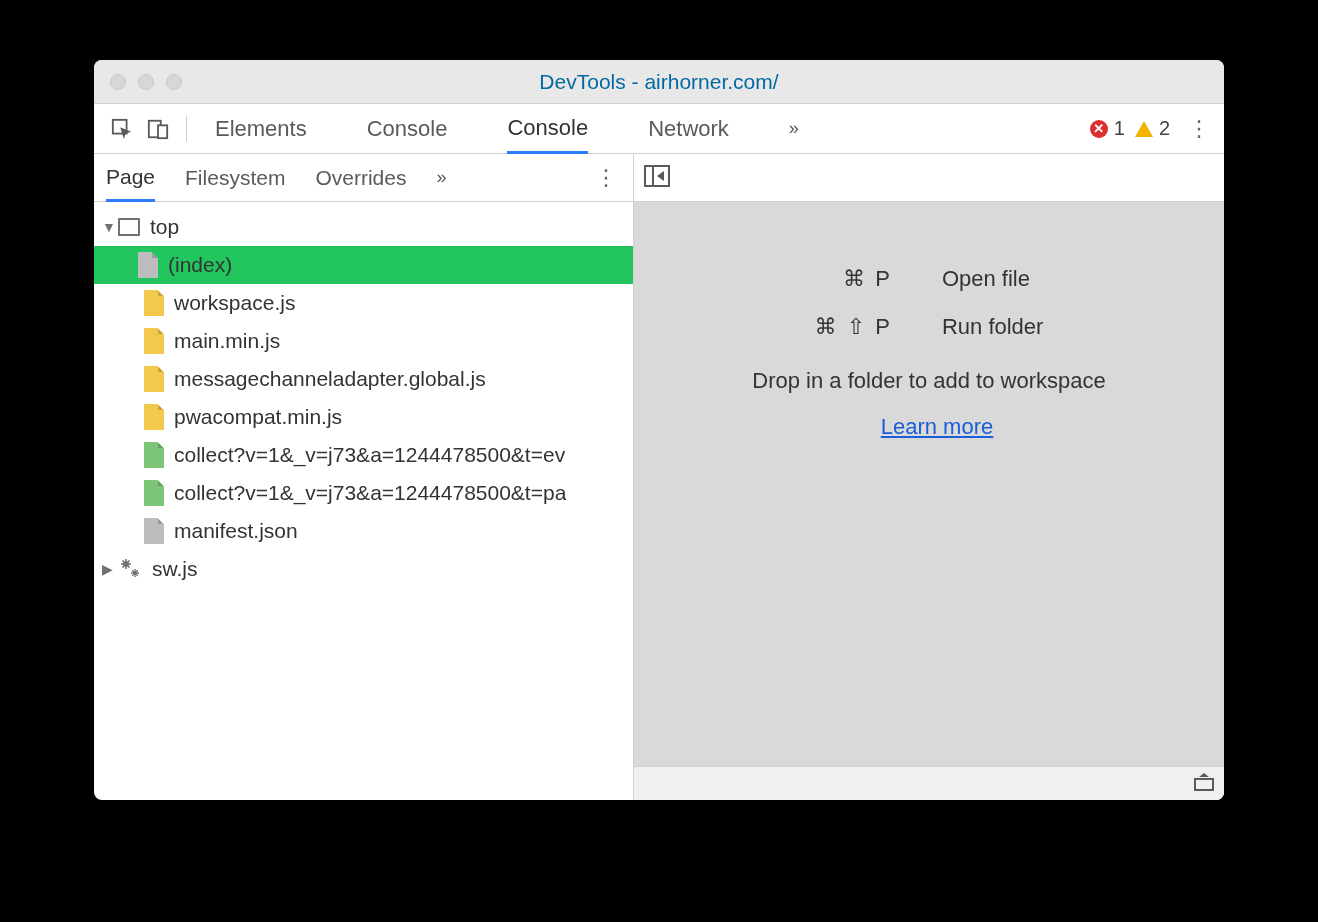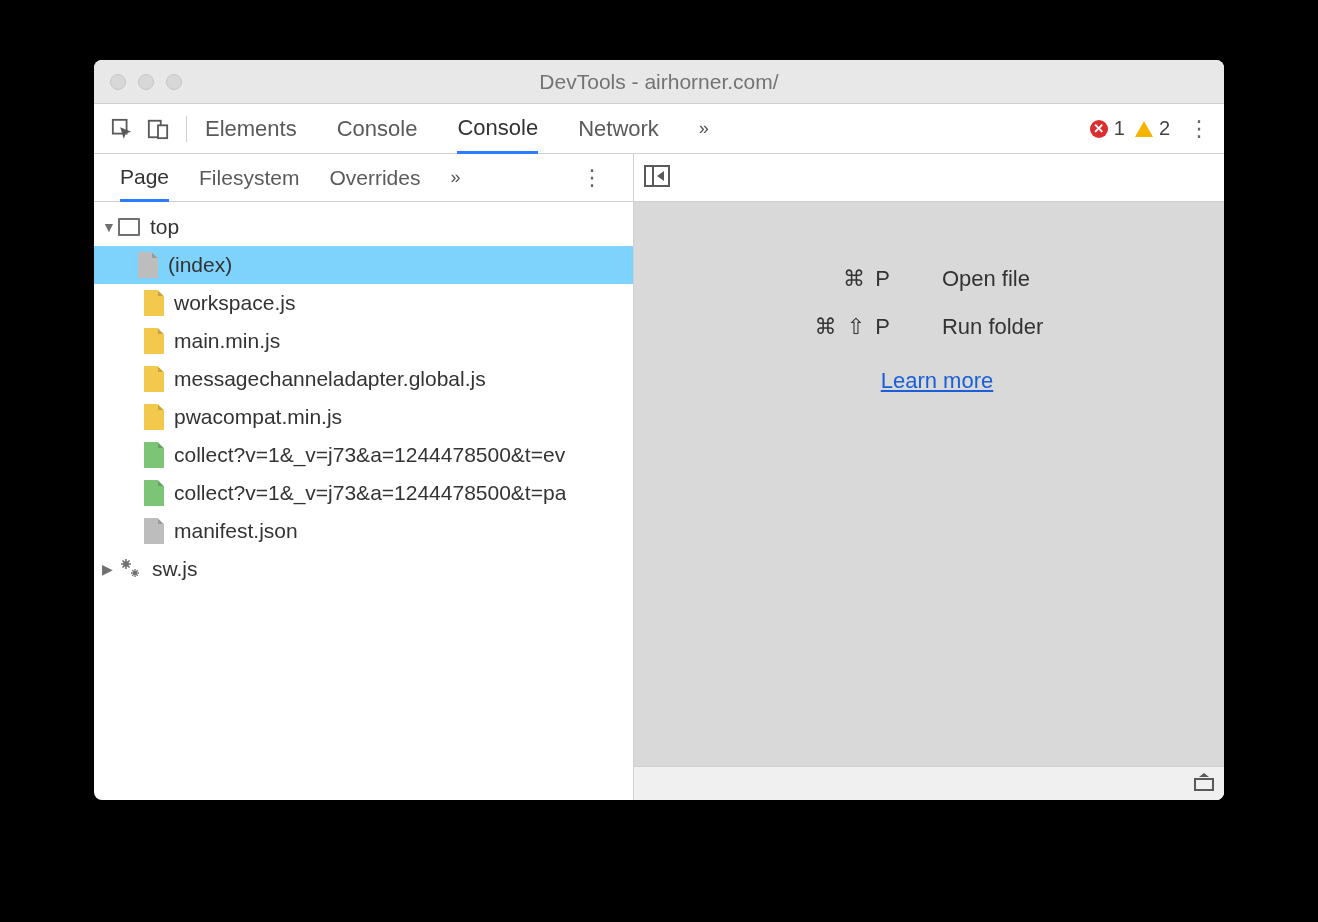--- a/index.html
+++ b/index.html
@@ -23,34 +23,34 @@
     height: 44px;
     background: #e8e8e8;
     border-bottom: 1px solid #d0d0d0;
     display: flex; align-items: center;
     position: relative;
   }
   .traffic { display: flex; gap: 12px; padding-left: 16px; }
   .traffic .dot { width: 16px; height: 16px; border-radius: 50%; background: #d7d7d7; border: 1px solid #c7c7c7;}
   .title {
     position: absolute; left: 0; right: 0; text-align: center;
-    color: #737373; font-size: 21px; font-weight: 400;
+    color: #0369a1; font-size: 21px; font-weight: 400;
     pointer-events: none;
   }
   
   .toolbar {
     height: 50px;
     border-bottom: 1px solid #d0d0d0;
     display: flex; align-items: center;
     padding: 0 10px;
     font-size: 22px;
     color: #5a5a5a;
   }
   .toolbar .icon-slot { width: 36px; display: flex; justify-content: center; }
-  .toolbar .tabs { display: flex; align-items: center; height: 100%; margin-left: 8px; gap: 40px; }
+  .toolbar .tabs { display: flex; align-items: center; height: 100%; margin-left: 18px; gap: 60px; }
   .toolbar .tab { display: flex; align-items: center; height: 100%; cursor: pointer; }
   .toolbar .tab.active { color: #333; border-bottom: 3px solid #2b7cff; margin-bottom: -1px; }
   .toolbar .spacer { flex: 1; }
   .status-group { display: flex; align-items: center; gap: 10px; font-size: 20px; }
   .err-badge { display: inline-flex; align-items: center; gap: 6px; color: #444;}
   .err-icon { width: 18px; height: 18px; border-radius: 50%; background: #db2f2f; color: #fff; font-size: 13px; display: flex; align-items: center; justify-content: center; font-weight: bold;}
   .warn-icon { width: 0; height: 0; border-left: 9px solid transparent; border-right: 9px solid transparent; border-bottom: 16px solid #f4b400; position: relative;}
   .kebab { width: 30px; text-align: center; font-size: 22px; color: #666; margin-left: 14px; cursor: pointer;}
   .vdiv { width: 1px; height: 26px; background: #d0d0d0; margin: 0 10px; }
   .chev-more { font-size: 18px; color: #555; }
@@ -64,37 +64,37 @@
 
   
   .nav-pane {
     width: 540px;
     border-right: 1px solid #d0d0d0;
     display: flex; flex-direction: column;
     min-width: 0;
   }
   .nav-tabs {
     height: 48px; border-bottom: 1px solid #d0d0d0;
-    display: flex; align-items: center; padding: 0 26px;
+    display: flex; align-items: center; padding: 0 12px;
     font-size: 21px; color: #5a5a5a; gap: 30px;
   }
   .nav-tabs .ntab { height: 100%; display: flex; align-items: center; cursor: pointer;}
   .nav-tabs .ntab.active { color: #333; border-bottom: 3px solid #2b7cff; margin-bottom: -1px; }
   .nav-tabs .spacer { flex: 1; }
 
   .tree {
     flex: 1; overflow: hidden; font-size: 21px; color: #333;
     padding-top: 6px;
   }
   .row {
     height: 38px; display: flex; align-items: center;
     white-space: nowrap; overflow: hidden;
     cursor: pointer;
   }
-  .row.selected { background: #7dd3fc; padding-left: 44px; }
+  .row.selected { background: #22c55e; padding-left: 44px; }
   .indent0 { padding-left: 8px; }
   .indent1 { padding-left: 50px; }
   .twisty { width: 16px; font-size: 14px; color: #707070; display: inline-block;}
   .ficon { width: 22px; height: 26px; margin-right: 10px; position: relative; flex-shrink: 0;}
   .ficon.frame { border: 2px solid #707070; width: 22px; height: 18px; border-radius: 1px; }
   .ficon.gears { background:none; width:24px; }
   .ficon.gears svg { width:24px; height:24px; }
   .ffile { width: 20px; height: 26px; margin-right: 10px; position: relative; flex-shrink: 0; clip-path: polygon(0 0, 68% 0, 100% 24%, 100% 100%, 0 100%);}
   .ffile::after{content:"";position:absolute;top:0;right:0;width:32%;height:24%;background:rgba(0,0,0,0.18);clip-path:polygon(0 0,100% 100%,0 100%);}
   .c-gray   { background:#bdbdbd; }
@@ -266,20 +266,21 @@
         </span>
       </div>
 
       <div class="right-body">
         <div class="shortcut-table">
           <div class="sc-keys">⌘ P</div>
           <div class="sc-label">Open file</div>
           <div class="sc-keys">⌘ ⇧ P</div>
           <div class="sc-label">Run folder</div>
         </div>
+        <div class="drop-msg">Drop in a folder to add to workspace</div>
         <a class="learn">Learn more</a>
       </div>
 
       <div class="right-footer">
         <span>
           <svg class="drawer-toggle" viewBox="0 0 20 18">
             <rect x="1" y="6" width="18" height="11" fill="none" stroke="#5a5a5a" stroke-width="2"></rect>
             <path d="M5 4 L10 0 L15 4 Z" fill="#5a5a5a"></path>
           </svg>
         </span>

